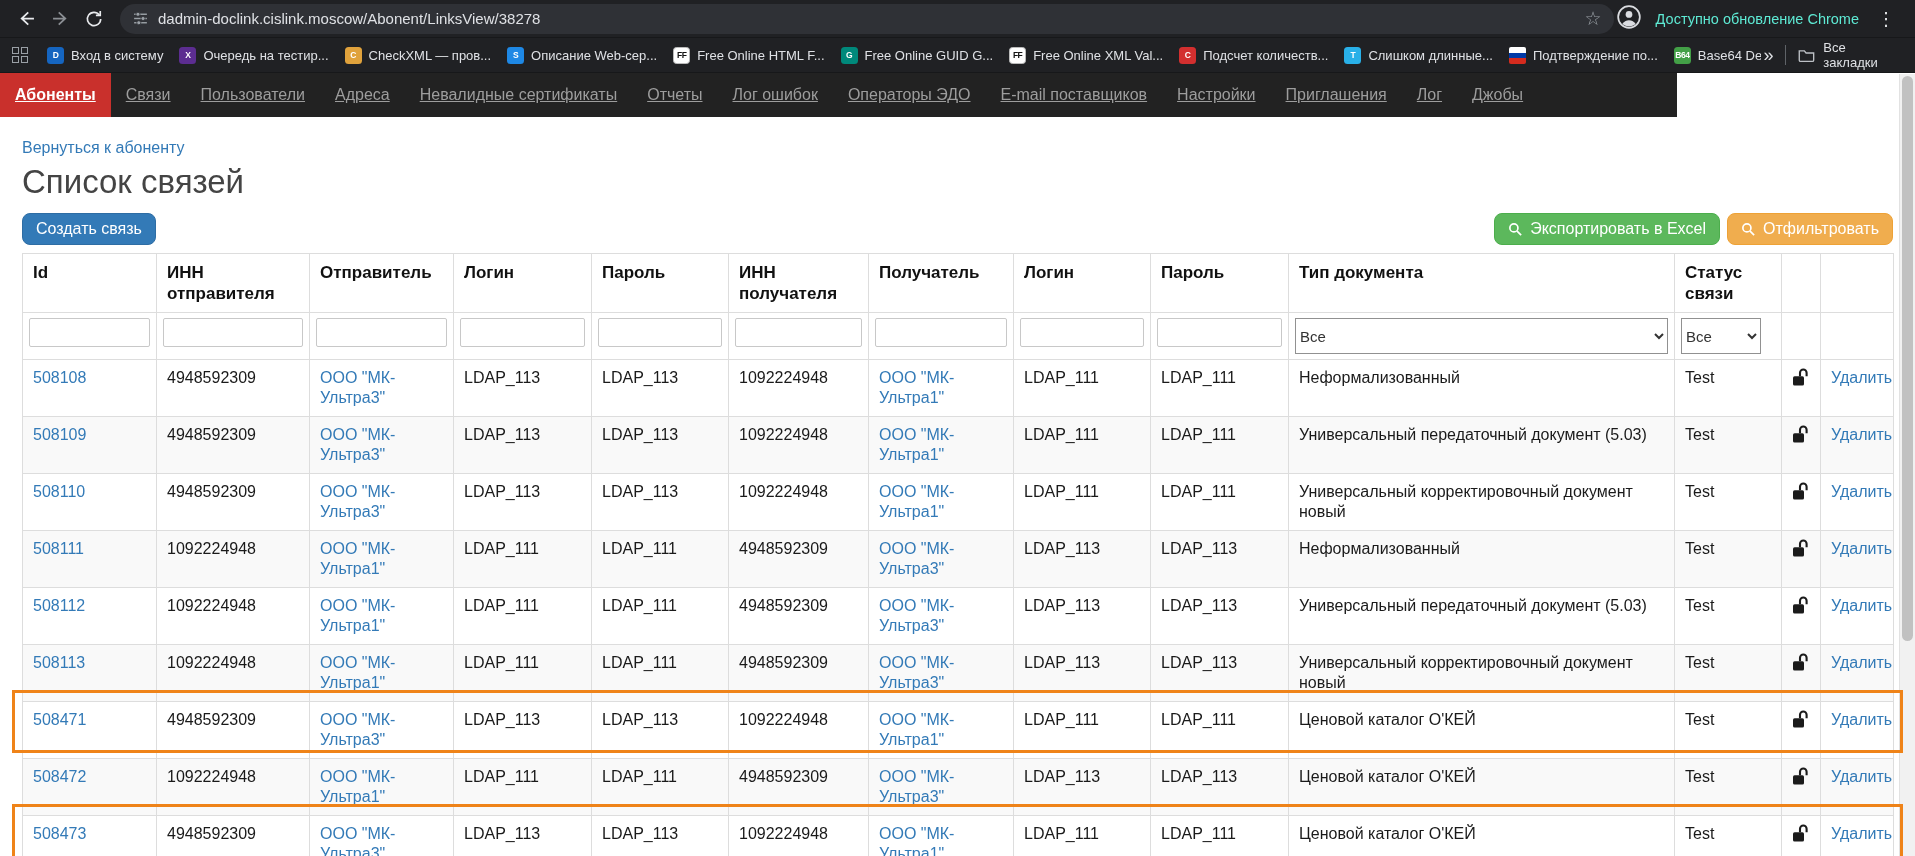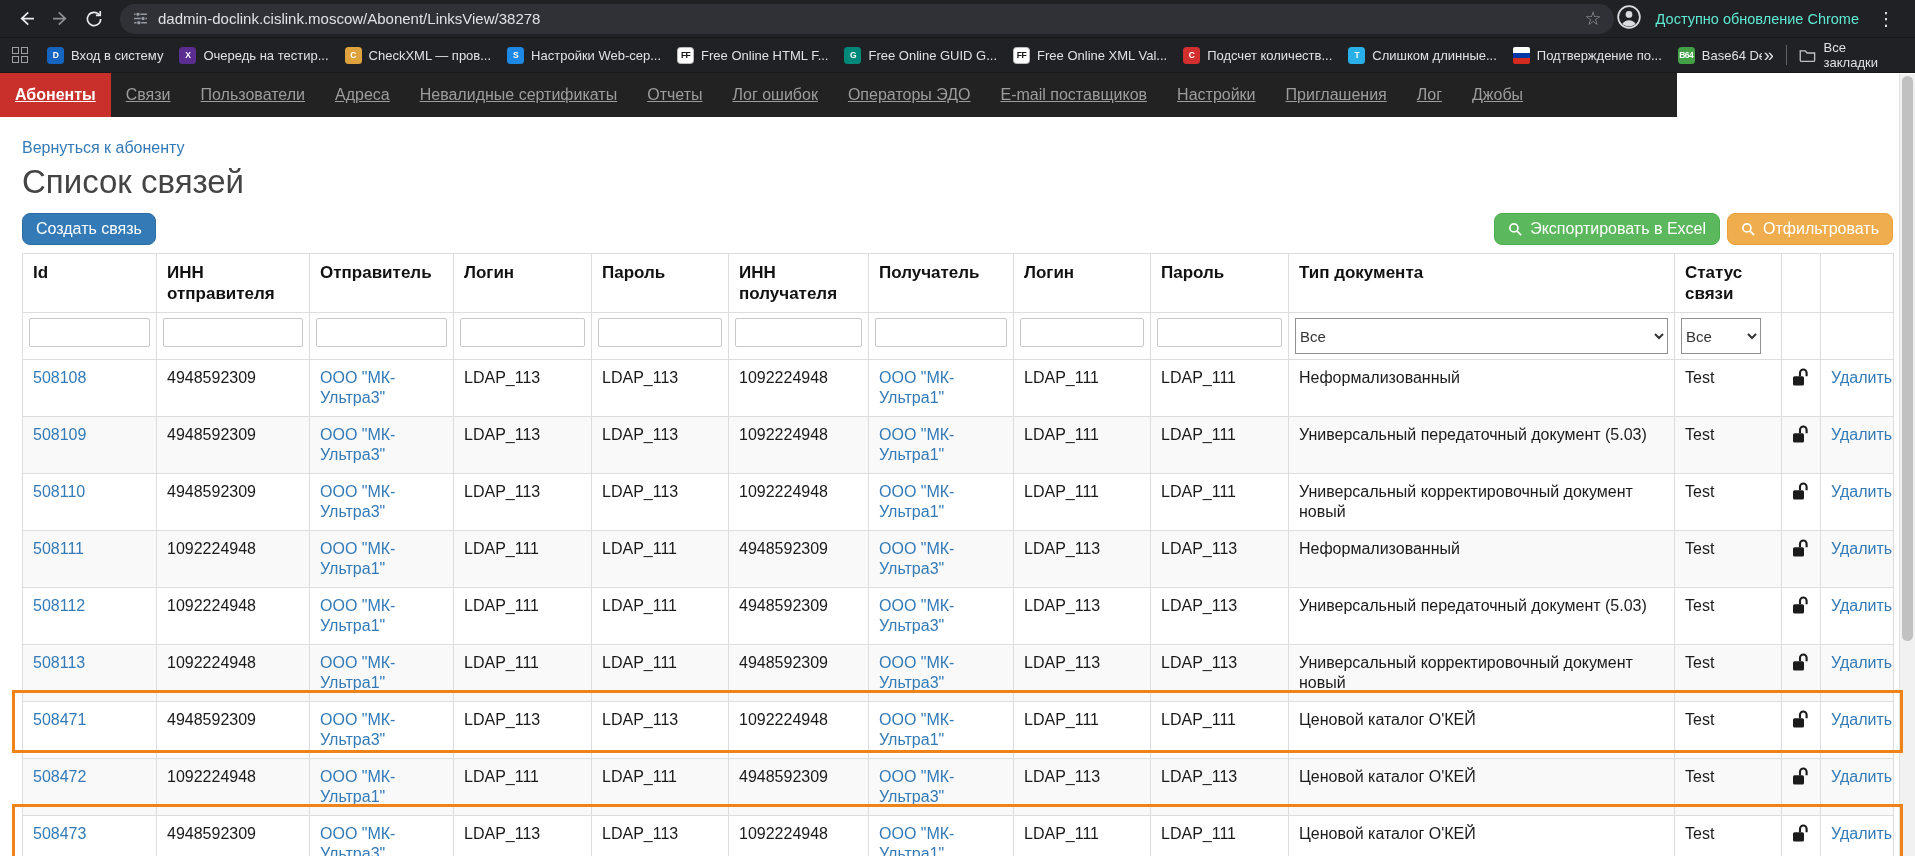--- a/index.html
+++ b/index.html
@@ -155,21 +155,21 @@
       <div class="bookmark">
         <span class="favicon" style="background: rgb(92, 45, 145);">X</span>
         <span class="bm-label">Очередь на тестир...</span>
       </div>
       <div class="bookmark">
         <span class="favicon" style="background: rgb(224, 162, 60);">C</span>
         <span class="bm-label">CheckXML — пров...</span>
       </div>
       <div class="bookmark">
         <span class="favicon" style="background: rgb(30, 136, 229);">S</span>
-        <span class="bm-label">Настройки Web-сер...</span>
+        <span class="bm-label">Описание Web-сер...</span>
       </div>
       <div class="bookmark">
         <span class="favicon" style="background: rgb(255, 255, 255); color: rgb(17, 17, 17); border: 1px solid rgb(187, 187, 187);">FF</span>
         <span class="bm-label">Free Online HTML F...</span>
       </div>
       <div class="bookmark">
         <span class="favicon" style="background: rgb(0, 137, 123);">G</span>
         <span class="bm-label">Free Online GUID G...</span>
       </div>
       <div class="bookmark">

